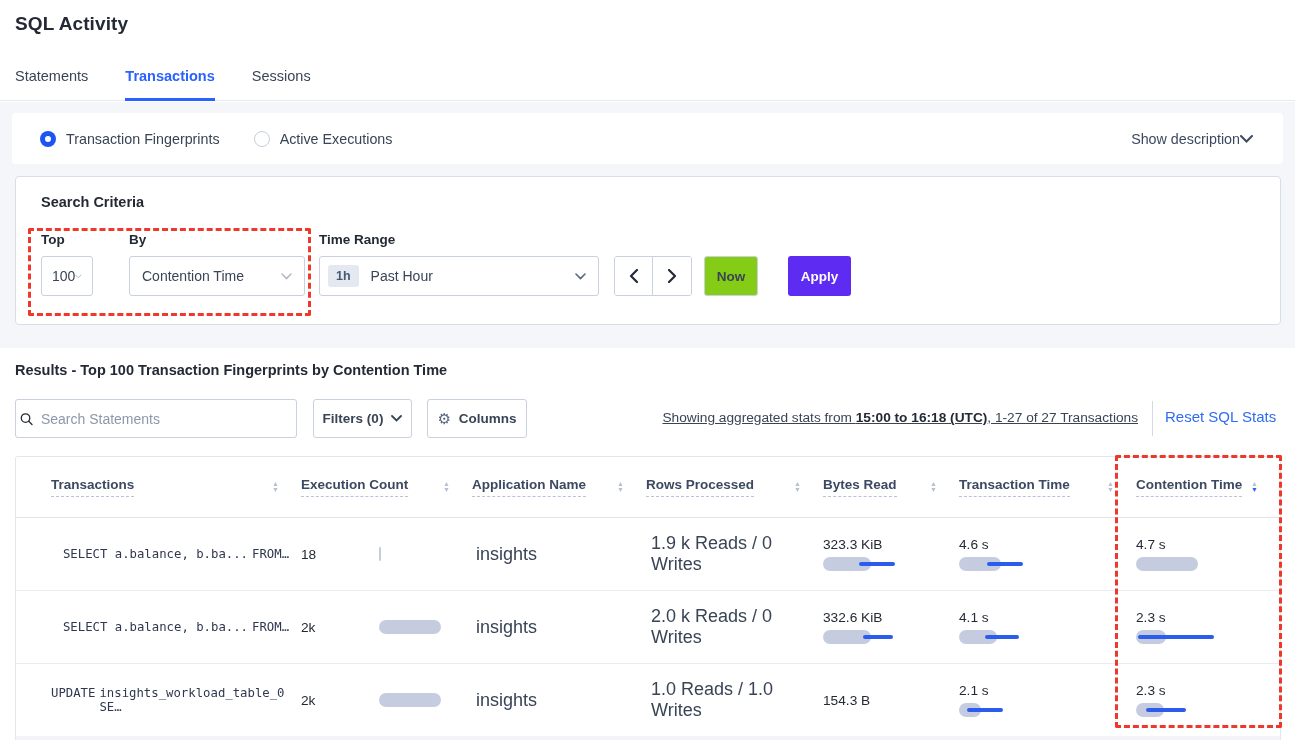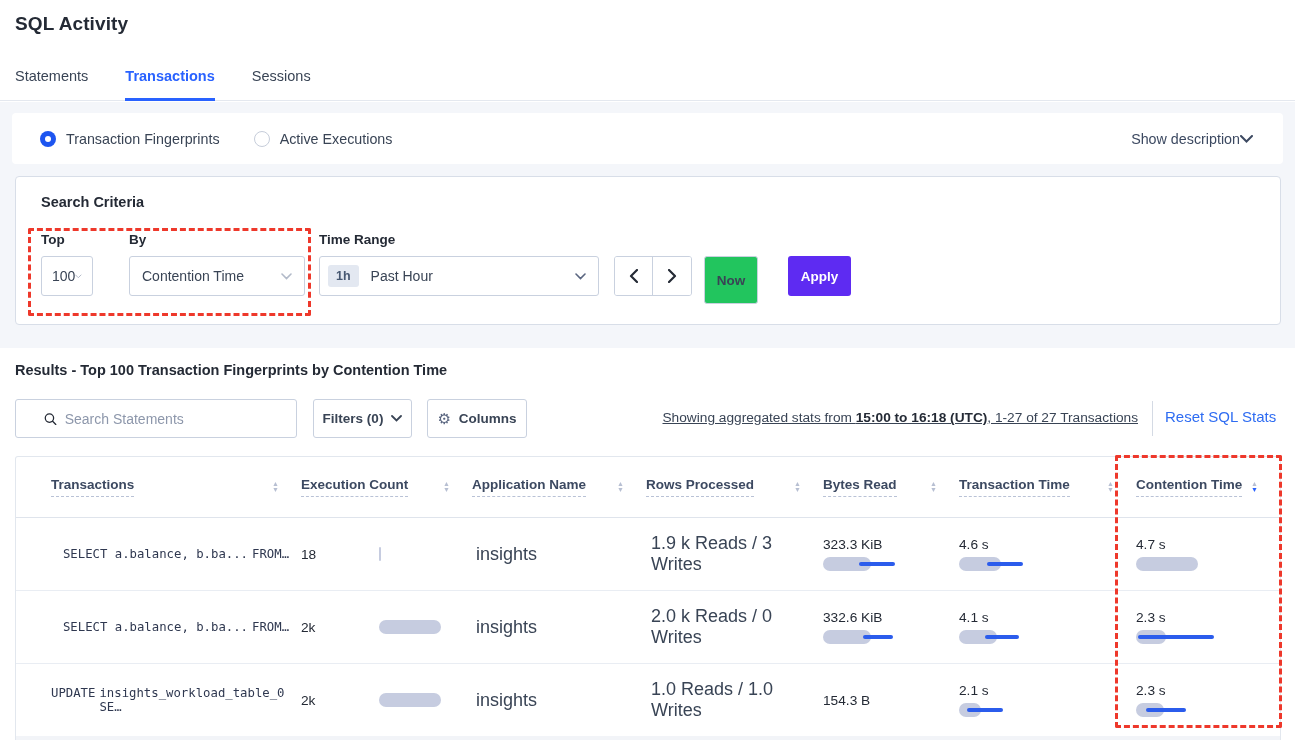--- a/index.html
+++ b/index.html
@@ -34,25 +34,25 @@
   .field-label { position:absolute; font-size:13.5px; font-weight:700; color:#242a35; top:55px; }
   .control { position:absolute; top:79px; height:40px; background:#fff; border:1px solid #c9d1df; border-radius:3px; display:flex; align-items:center; font-size:14px; color:#394455; cursor:pointer; }
   .control .chev { margin-left:auto; }
   .sel-top { left:25px; width:52px; padding:0 10px; }
   .sel-by { left:113px; width:176px; padding:0 12px; }
   .sel-time { left:303px; width:280px; padding:0 12px 0 8px; }
   .time-badge { background:#e3e8f1; color:#475872; font-weight:700; font-size:12.5px; padding:4px 8px; border-radius:3px; margin-right:12px; }
   .nav-arrows { position:absolute; left:598px; top:79px; display:flex; height:40px; border:1px solid #c9d1df; border-radius:3px; overflow:hidden; background:#fff; }
   .nav-btn { width:38px; display:flex; align-items:center; justify-content:center; cursor:pointer; background:#fff; }
   .nav-btn:first-child { border-right:1px solid #c9d1df; }
-  .btn-now { position:absolute; left:688px; top:79px; width:54px; height:48px; border:1px solid #c9d1df; border-radius:3px; background:#22c55e; font-size:13.5px; font-weight:700; color:#394455; display:flex; align-items:center; justify-content:center; cursor:pointer; }
+  .btn-now { position:absolute; left:688px; top:79px; width:54px; height:40px; border:1px solid #c9d1df; border-radius:3px; background:#84cc16; font-size:13.5px; font-weight:700; color:#394455; display:flex; align-items:center; justify-content:center; cursor:pointer; }
   .btn-apply { position:absolute; left:772px; top:79px; width:63px; height:40px; border:none; border-radius:3px; background:#5e2bf2; color:#fff; font-size:13.5px; font-weight:700; display:flex; align-items:center; justify-content:center; cursor:pointer; }
   
   .results-heading { position:absolute; left:15px; top:362px; font-size:14.5px; font-weight:700; color:#242a35; }
-  .toolbar-search { position:absolute; left:15px; top:399px; width:282px; height:39px; border:1px solid #c9d1df; border-radius:3px; background:#fff; display:flex; align-items:center; padding:0 28px; gap:8px; }
+  .toolbar-search { position:absolute; left:15px; top:399px; width:282px; height:39px; border:1px solid #c9d1df; border-radius:3px; background:#fff; display:flex; align-items:center; padding:0 4px; gap:8px; }
   .toolbar-search input { border:none; outline:none; font-size:14px; color:#394455; width:100%; font-family:"Liberation Sans",sans-serif; background:transparent; }
   .toolbar-search input::placeholder { color:#8d97ab; }
   .toolbar-btn { position:absolute; top:399px; height:39px; border:1px solid #c9d1df; border-radius:3px; background:#fff; display:flex; align-items:center; justify-content:center; gap:8px; font-size:13.5px; font-weight:700; color:#394455; cursor:pointer; }
   .btn-filters { left:313px; width:99px; }
   .btn-columns { left:427px; width:100px; }
   .gear { font-size:15px; color:#5a6680; font-weight:400; }
   .stats-line { position:absolute; top:410px; right:157px; font-size:13.7px; color:#394455; white-space:nowrap;text-decoration:underline; }
   .stats-line b { color:#242a35; }
   .toolbar-divider { position:absolute; left:1152px; top:401px; width:1px; height:35px; background:#d4dae4; }
   .reset-link { position:absolute; left:1165px; top:408px; font-size:15px; color:#2e6cf2; font-weight:500; cursor:pointer; white-space:nowrap; }
@@ -248,21 +248,21 @@
   <div class="t-row t-body-row">
     <div class="sql-cell">
       <span>SELECT a.balance, b.ba...</span>
       <span>FROM…</span>
     </div>
     <div class="exec-cell">
       <span>18</span>
       <span class="exec-bar" style="width:2px;"></span>
     </div>
     <div class="app-cell cell-text">insights</div>
-    <div class="rows-cell cell-text">1.9 k Reads / 3 Writes</div>
+    <div class="rows-cell cell-text">1.9 k Reads / 0 Writes</div>
     <div class="metric">
       <span class="metric-value">323.3 KiB</span>
       <div class="bar-wrap">
           <div class="bar-gray" style="width:48px;"></div>
           <div class="bar-line" style="left:36px;width:36px;"></div>
         </div>
     </div>
     <div class="metric">
       <span class="metric-value">4.6 s</span>
       <div class="bar-wrap">

